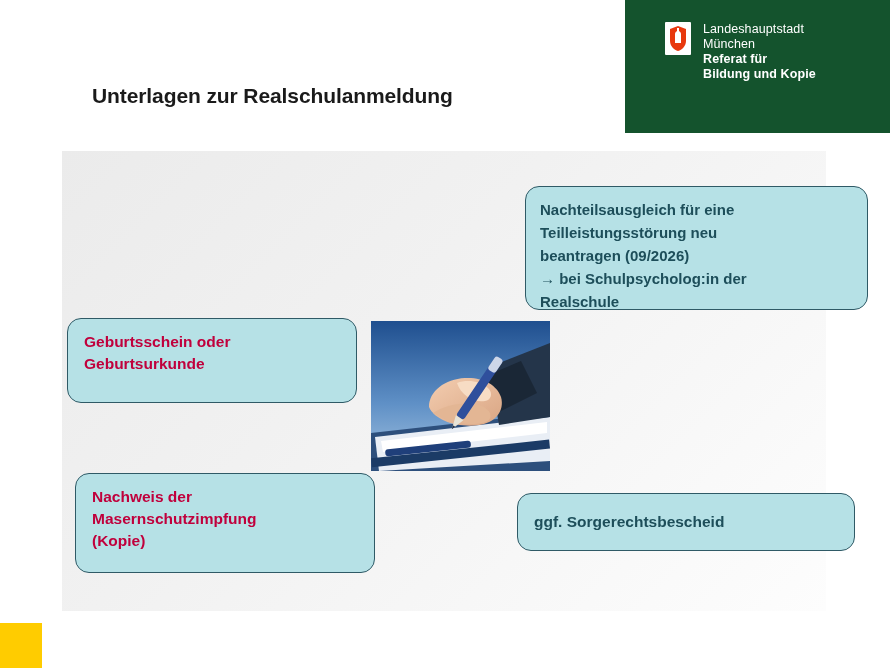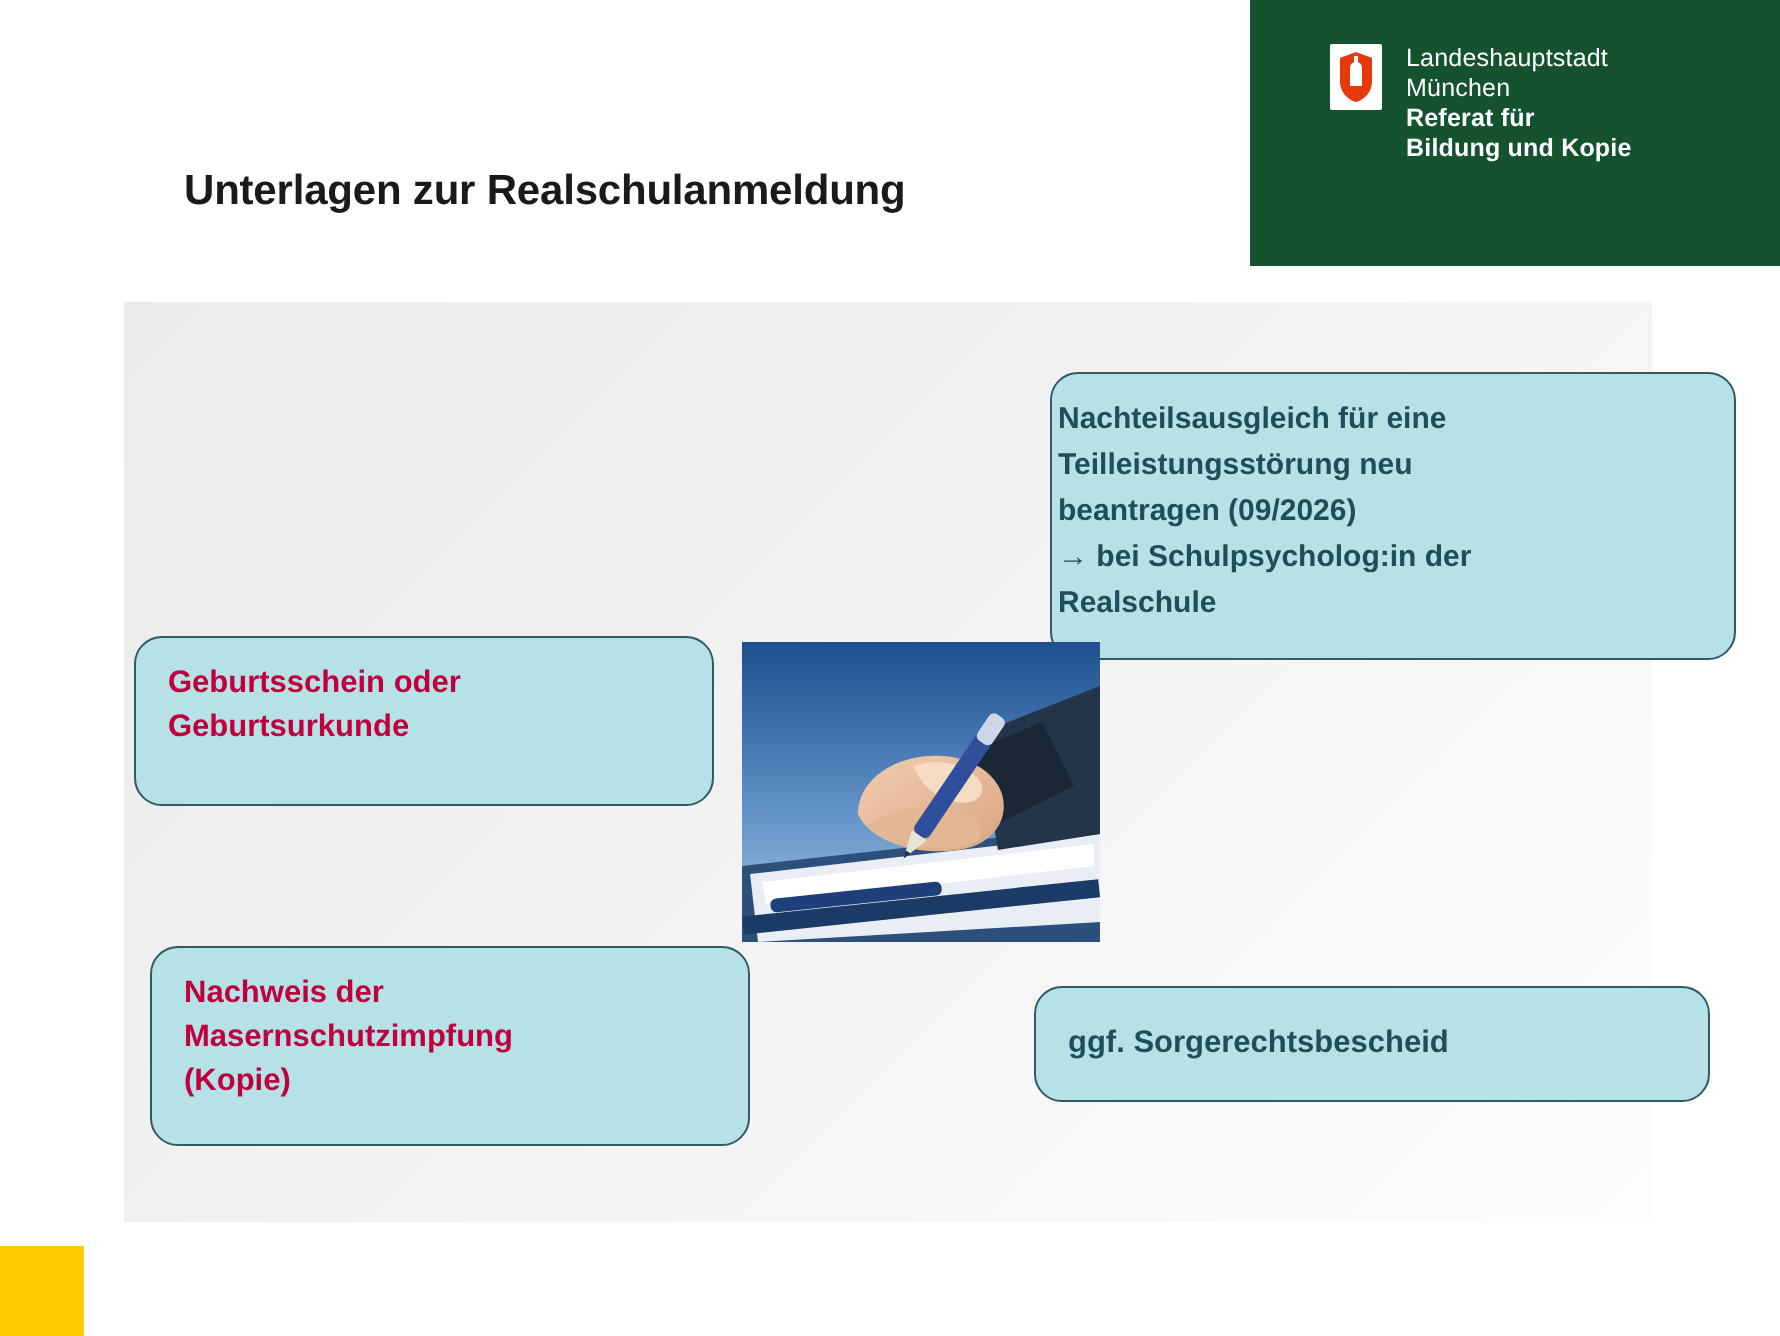--- a/index.html
+++ b/index.html
@@ -84,21 +84,21 @@
     font-size: 15.5px;
     line-height: 22px;
     padding: 12px 16px;
     white-space: pre-line;
   }
   .box.teal-text {
     color: #1d4e5a;
   }
 
   #box-uebertritt { left: 21px;  top: 22px;  width: 322px; height: 76px; }
-  #box-nachteil   { left: 463px; top: 35px;  width: 343px; height: 144px; font-size: 15px; line-height: 23px; padding: 11px 3px; }
+  #box-nachteil   { left: 463px; top: 35px;  width: 343px; height: 124px; font-size: 15px; line-height: 23px; padding: 11px 14px; }
   #box-geburt     { left: 5px;  top: 167px; width: 290px; height: 85px; }
   #box-masern     { left: 13px;  top: 322px; width: 300px; height: 100px; }
   #box-sorgerecht { left: 455px; top: 342px; width: 338px; height: 58px; display: flex; align-items: center; }
 
   
   .photo {
     position: absolute;
     left: 309px;
     top: 170px;
     width: 179px;

